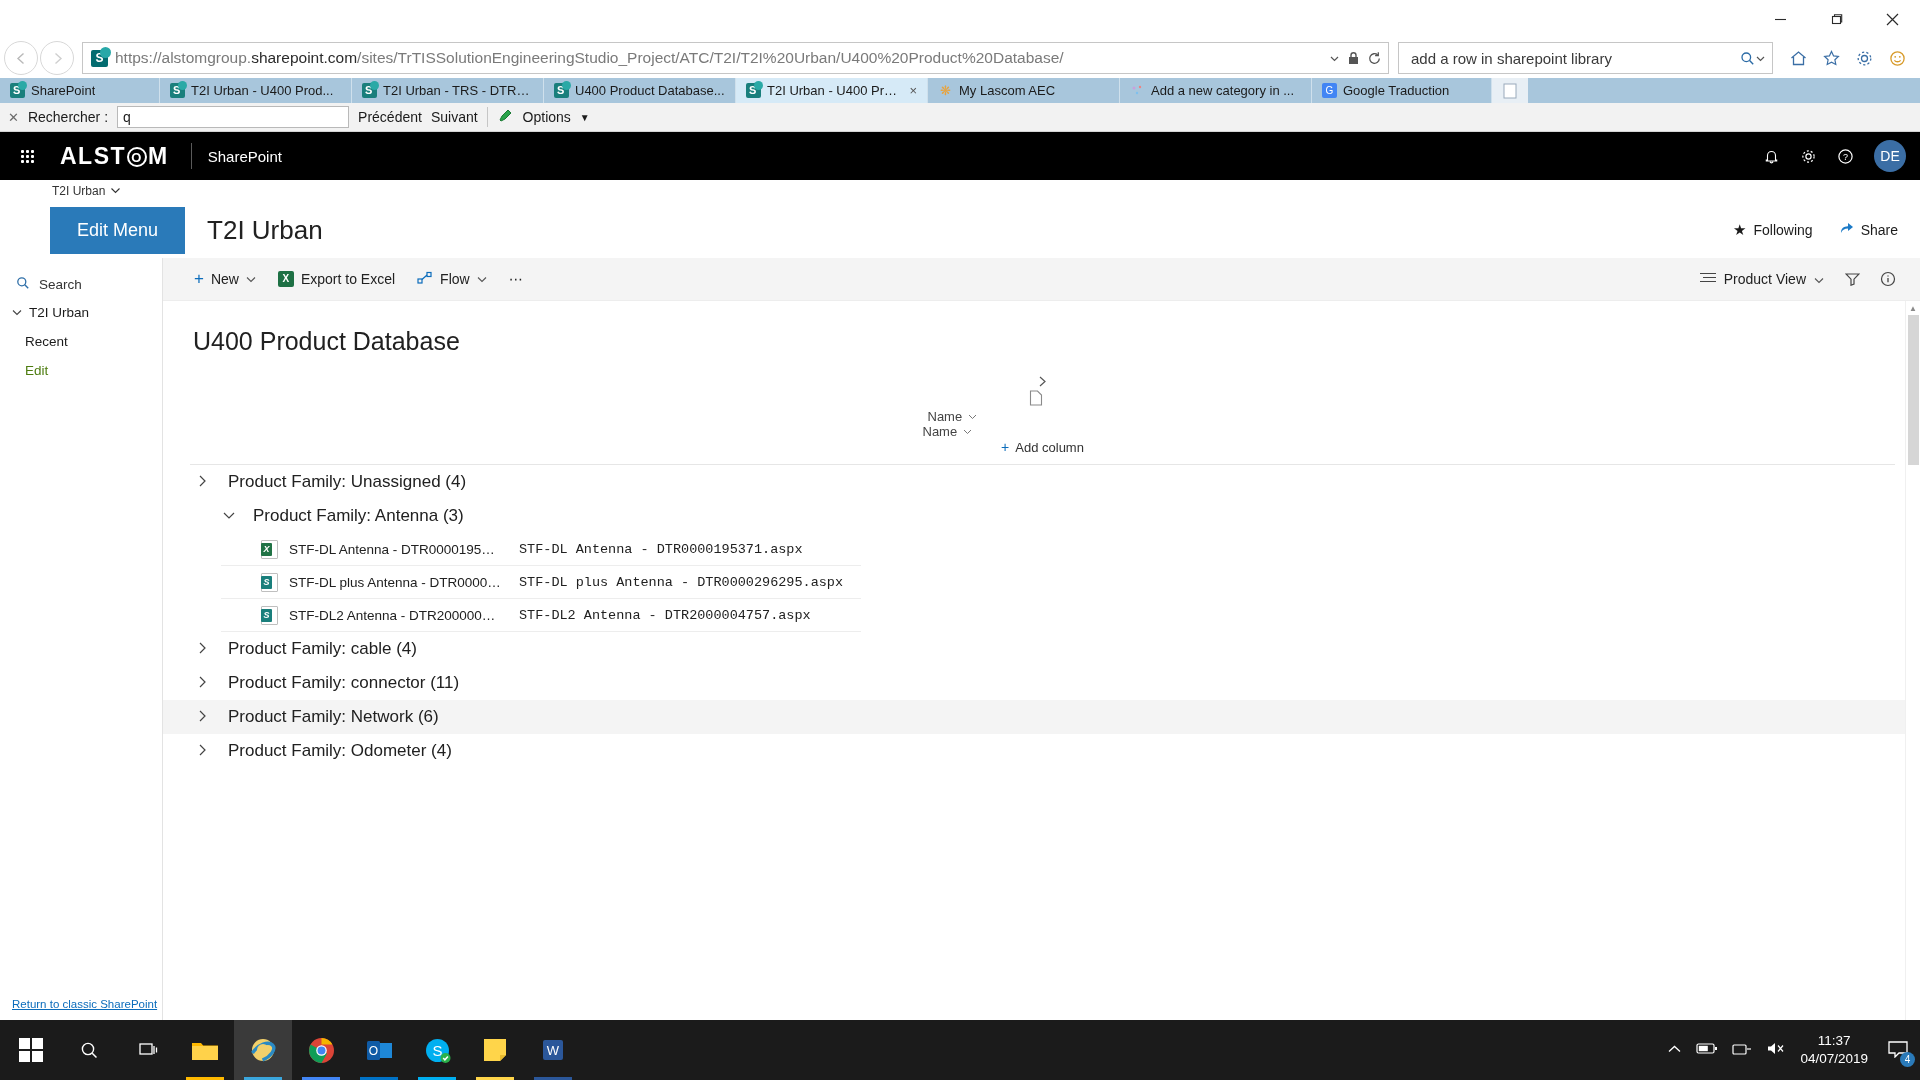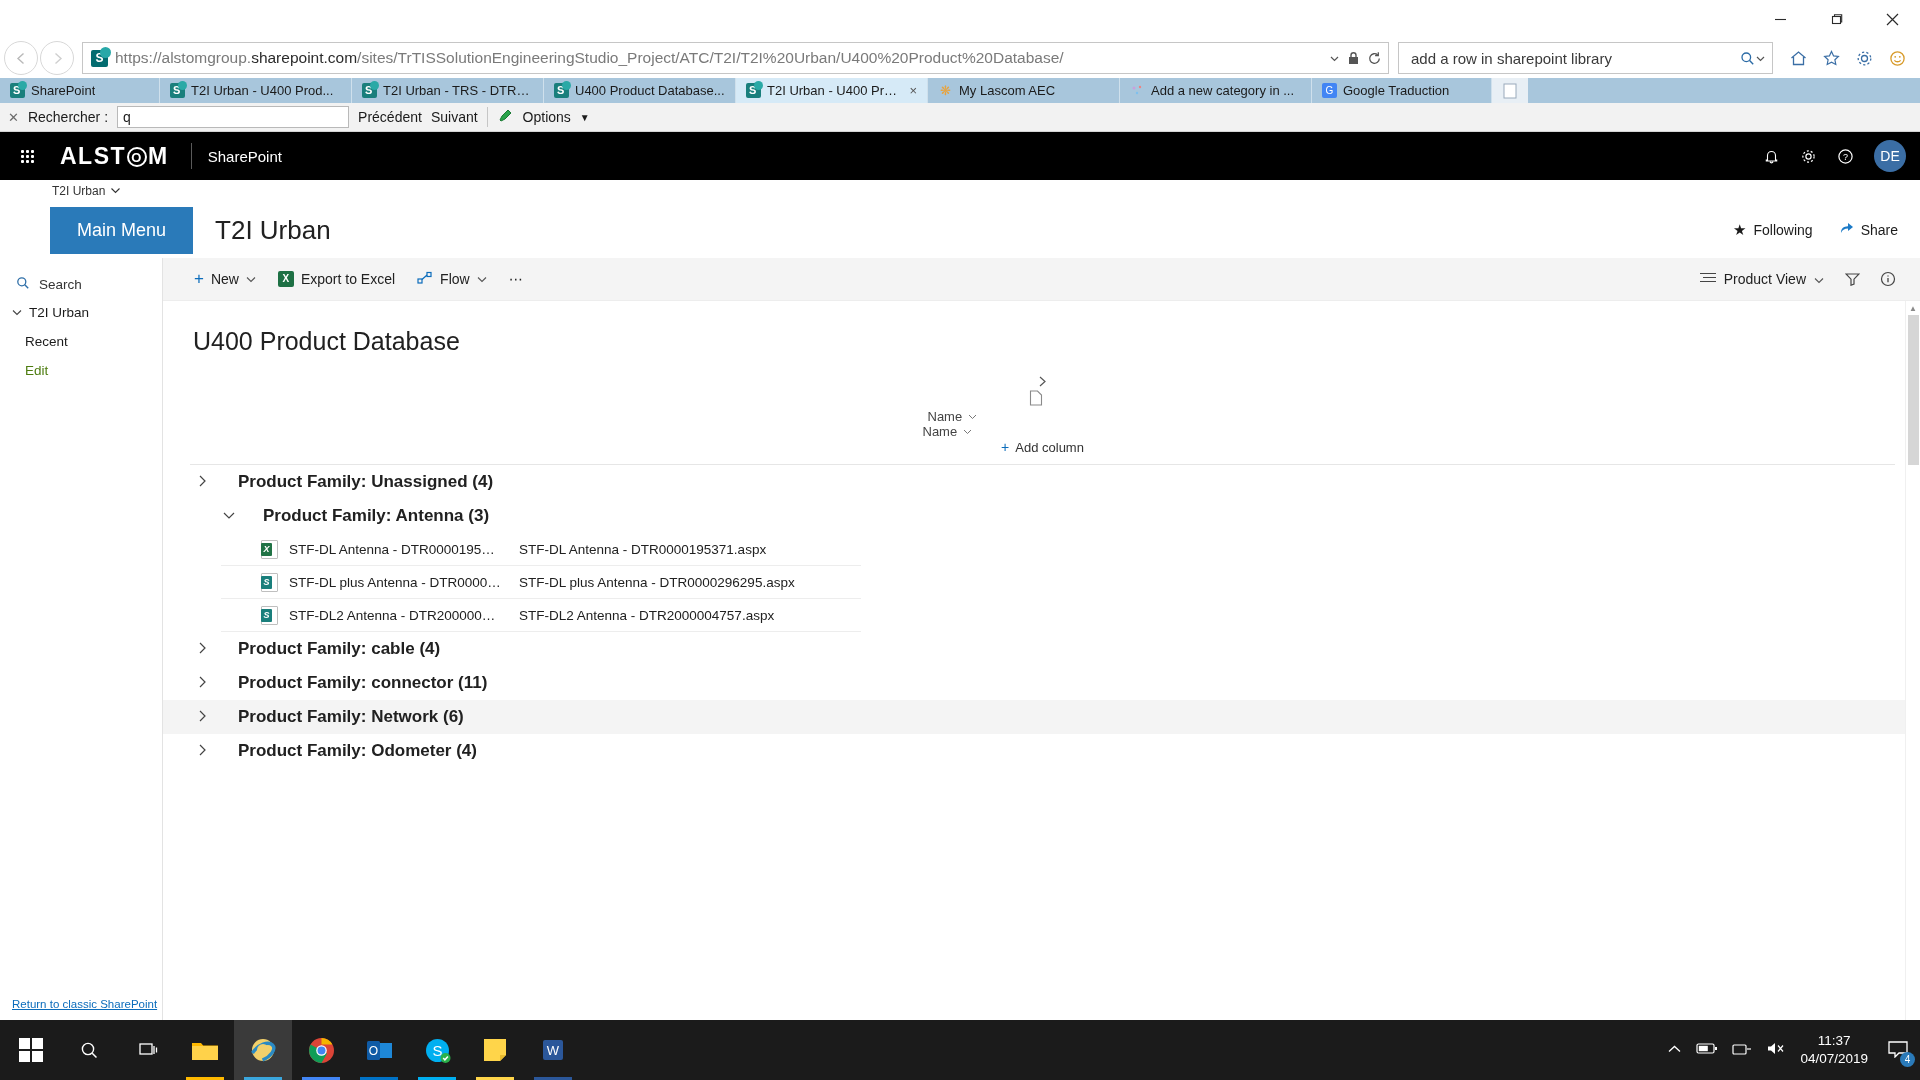--- a/index.html
+++ b/index.html
@@ -201,40 +201,40 @@
   .col-add { display: flex; align-items: center; gap: 6px; color: #333; }
   .col-add .plus { color: #0b6cbb; font-size: 14px; }
   .sortchev { font-size: 9px; color: #777; }
 
   .grouprow {
     display: flex; align-items: center; height: 34px; padding-left: 27px;
     font-size: 17px; color: #212121; gap: 0;
   }
   .grouprow.selected { background: #f4f4f4; }
   .grouprow .gchev { width: 30px; flex: none; font-size: 12px; color: #444; text-align: left; padding-left: 8px; }
-  .grouprow .glabel { margin-left: 18px; font-weight: 700; }
+  .grouprow .glabel { margin-left: 8px; font-weight: 400; }
 
   .filerow {
     display: flex; align-items: center; height: 33px; font-size: 13.5px; color: #212121;
     border-bottom: 1px solid #ededed; margin: 0 0 0 27px; width: 640px;
   }
   .filerow .fspace { width: 40px; flex: none; }
   .filerow .ficon { width: 28px; flex: none; display: flex; align-items: center; }
   .doc-ico {
     width: 17px; height: 19px; background: #fff; border: 1px solid #bfbfbf; position: relative;
     border-radius: 1px;
   }
   .doc-ico i {
     position: absolute; left: -1px; top: 2px; width: 11px; height: 13px; border-radius: 1px;
     color: #fff; font-size: 9px; font-weight: bold; text-align: center; line-height: 13px;
   }
   .doc-ico.green i { background: #217346; }
   .doc-ico.teal i { background: #1a7f7c; }
   .filerow .fname { width: 230px; flex: none; overflow: hidden; text-overflow: ellipsis; white-space: nowrap; }
-  .filerow .fname2 { flex: 1; overflow: hidden; text-overflow: ellipsis; white-space: nowrap; }
+  .filerow .fname2 { flex: 1; overflow: hidden; text-overflow: ellipsis; white-space: nowrap; font-family: Liberation Mono, monospace; }
 
   .scrollbar {
     position: absolute; right: 0; top: 43px; bottom: 0; width: 15px; background: #fff;
     border-left: 1px solid #f0f0f0;
   }
   .scroll-arrow { height: 14px; display:flex; align-items:center; justify-content:center; color:#8a8a8a; font-size:8px; }
   .scroll-thumb { position: absolute; top: 14px; left: 2px; width: 11px; height: 150px; background: #d6d6d6; }
 
   
   .taskbar {
@@ -477,21 +477,21 @@
   <div class="breadcrumb">
     <span>T2I Urban</span>
     <span>
       <svg width="11" height="8" viewBox="0 0 11 8">
           <path d="M1.5 1.5l4 4 4-4" fill="none" stroke="#333" stroke-width="1.1"></path>
         </svg>
     </span>
   </div>
 
   <div class="siteheader">
-    <div class="mainmenu-btn">Main Menu</div>
+    <div class="mainmenu-btn">Edit Menu</div>
     <div class="sitename">T2I Urban</div>
     <div class="site-actions">
       <div class="site-action">
         <span class="star">★</span>
         <span>Following</span>
       </div>
       <div class="site-action">
         <span class="share-ico">
           <svg width="15" height="14" viewBox="0 0 15 14">
               <path d="M9 1l5 4-5 4V6.5C5.5 6.5 3 8 2 11c-.2-4.5 2.5-6.5 7-6.8z" fill="#1b7ac7"></path>

